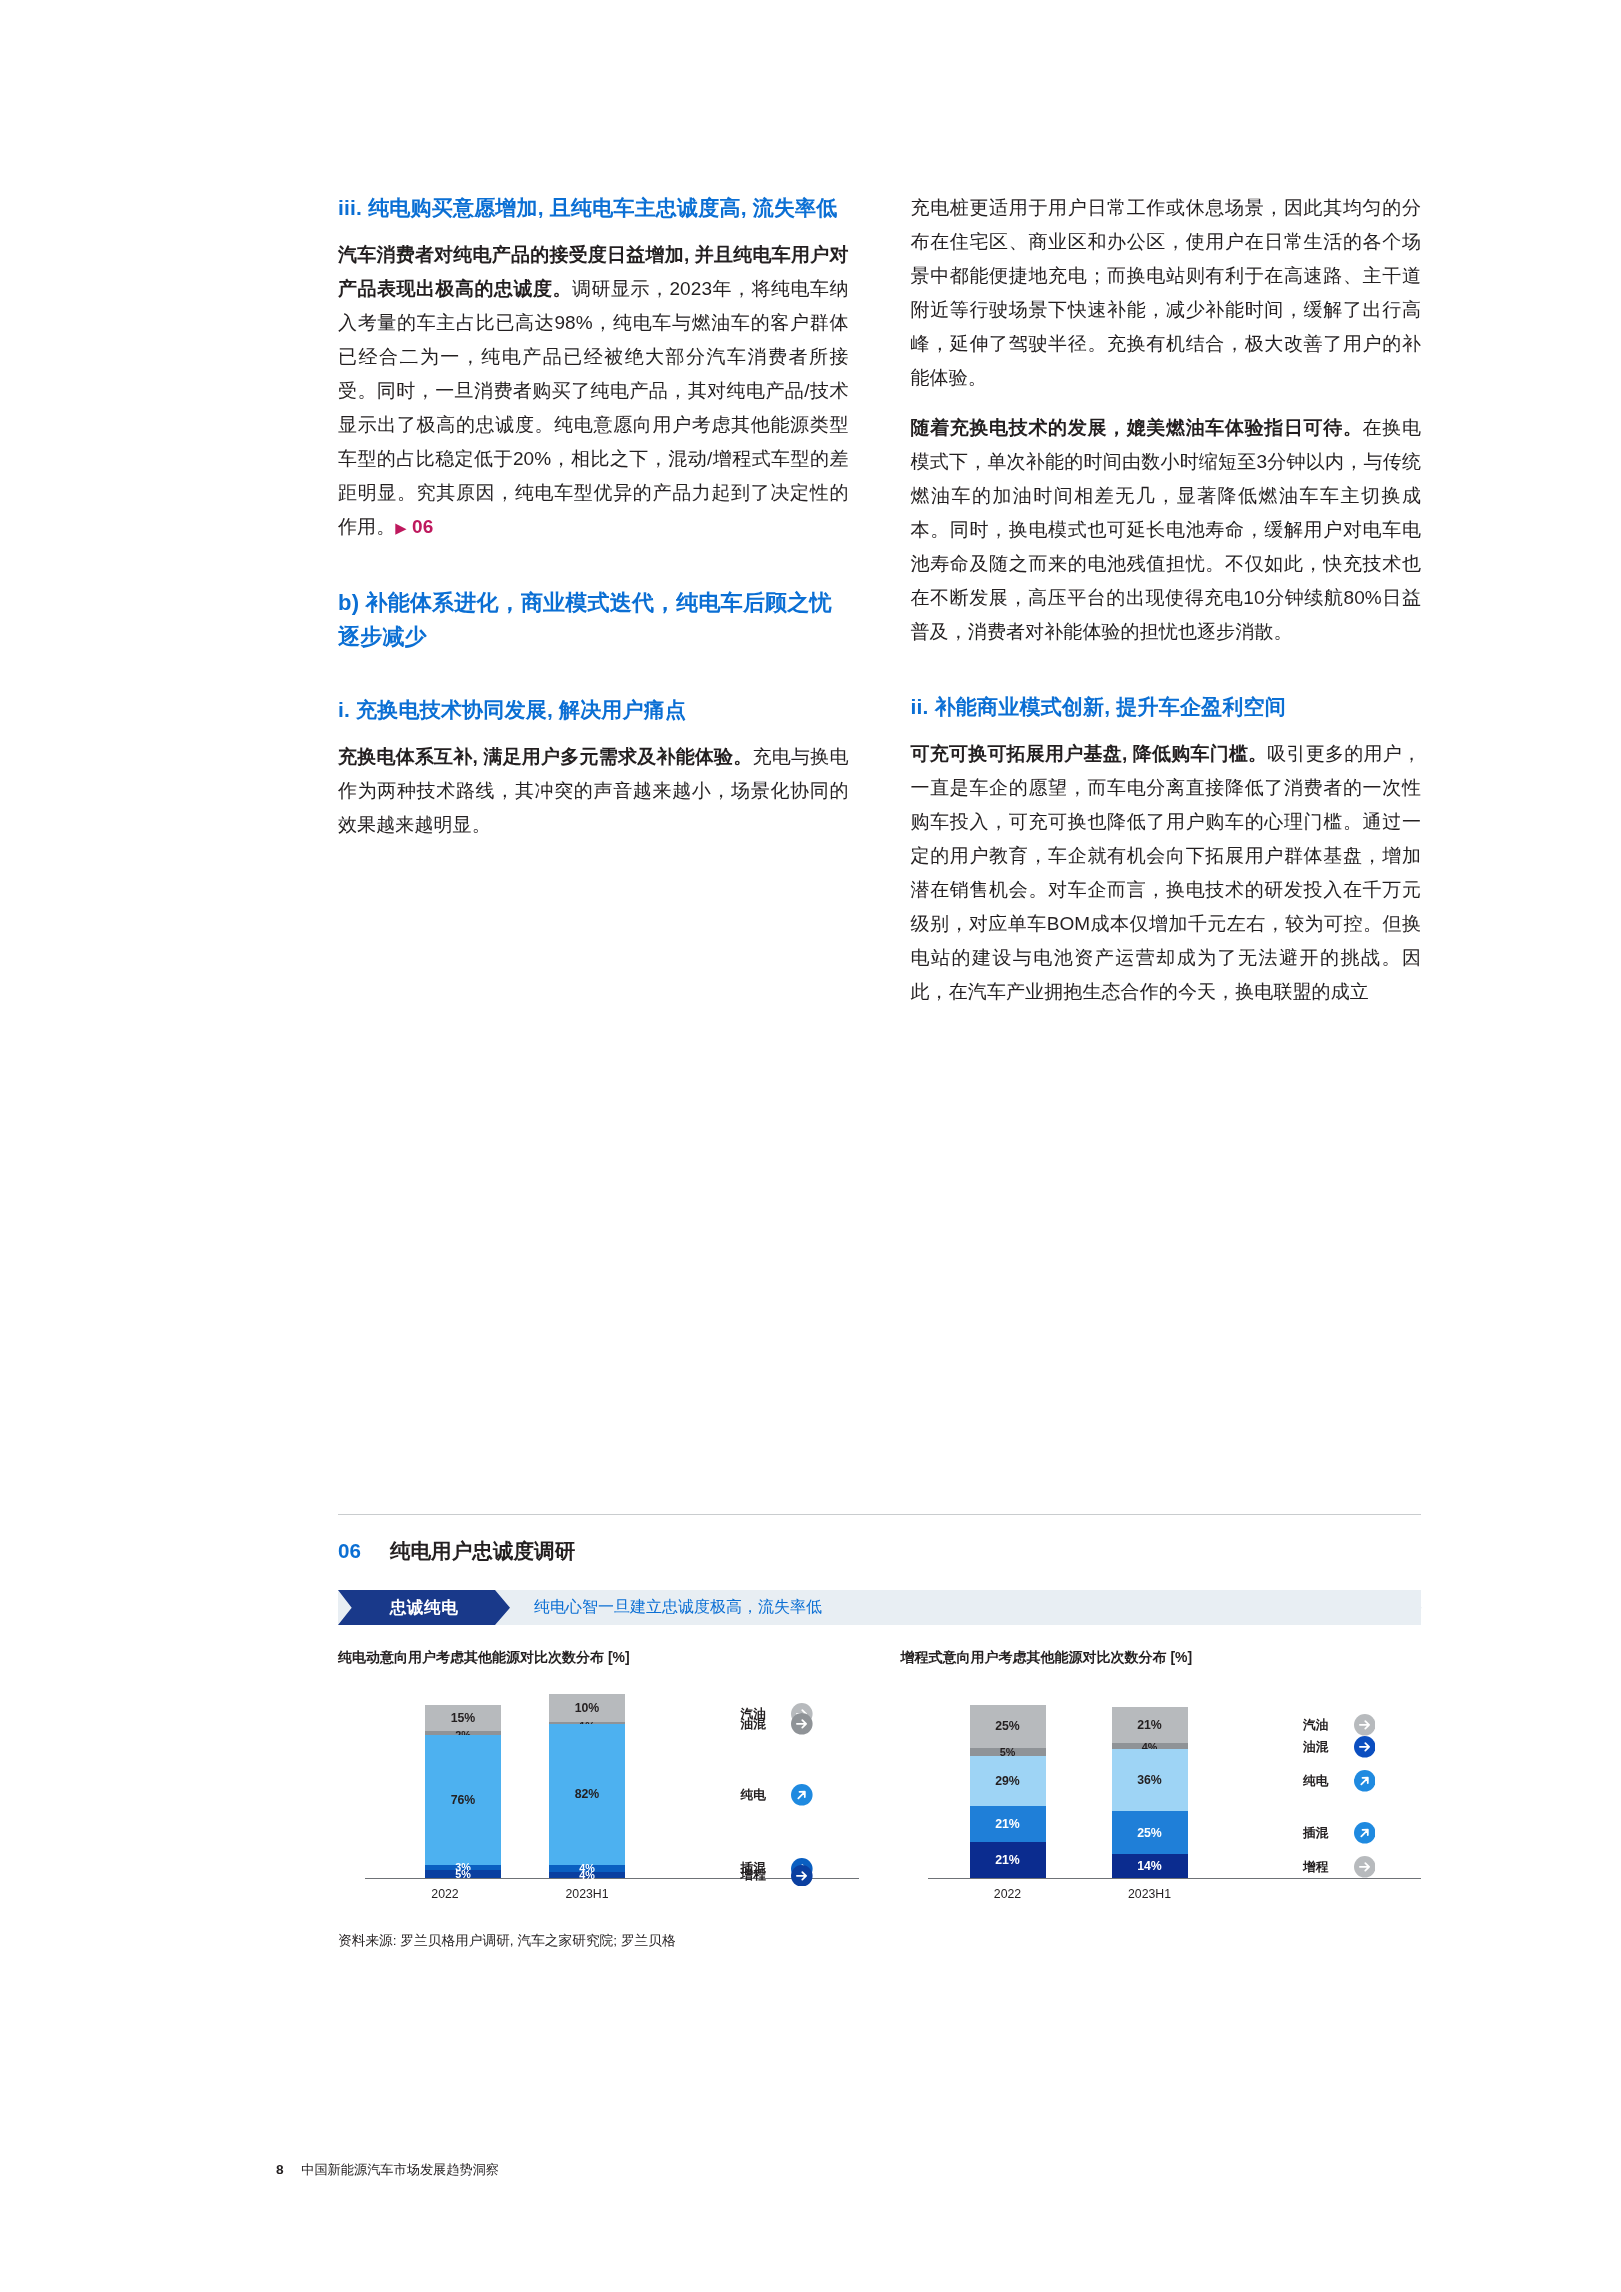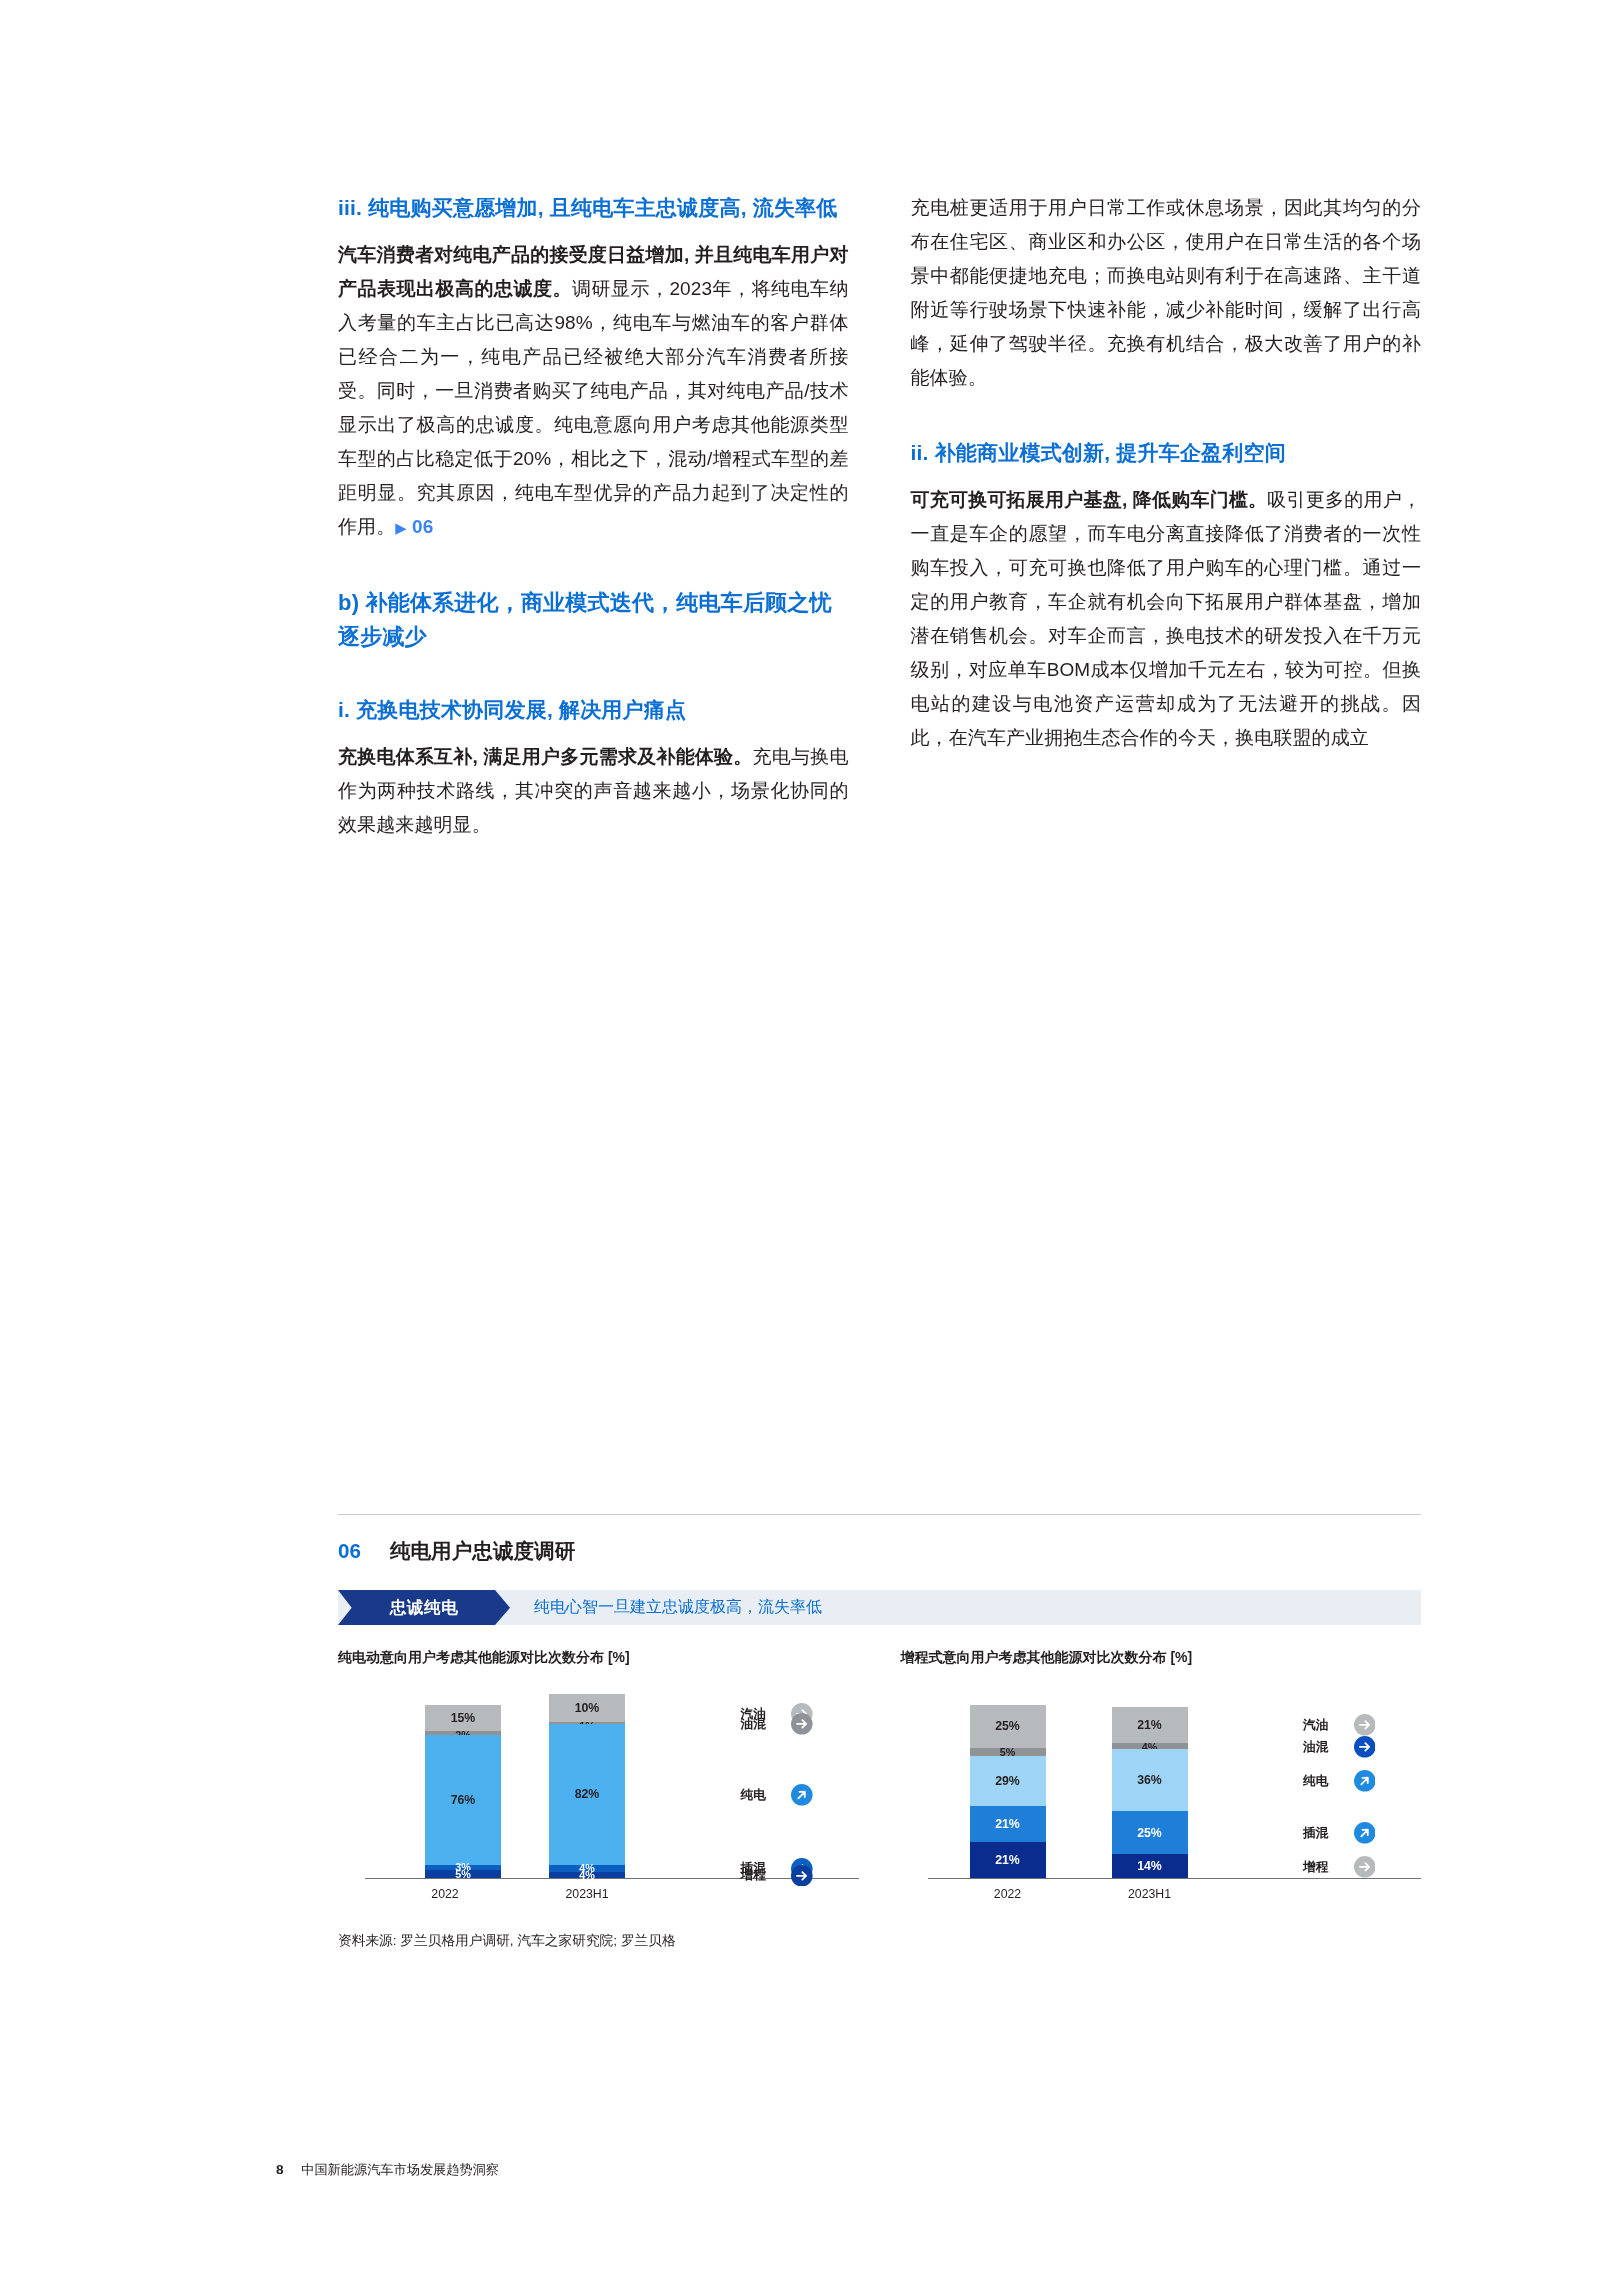--- a/index.html
+++ b/index.html
@@ -19,21 +19,21 @@
     margin:0 0 13.7px 0;letter-spacing:0.2px;
   }
   h3.sub.b{font-size:22px;line-height:34px;}
   p{
     font-size:19px;line-height:34px;margin:0 0 15.7px 0;text-align:justify;
     letter-spacing:0.1px;
   }
   p.tight{margin-bottom:0;}
   b{font-weight:bold;}
   .gap{height:25.5px;}
-  .ref{color:#3b82f6;font-weight:bold;white-space:nowrap;}
+  .ref{color:#be185d;font-weight:bold;white-space:nowrap;}
   .ref .tri{font-size:14.7px;}
 
   
   .figure{position:absolute;left:338px;top:1514px;width:1083px;}
   .figline{height:1px;background:#c9ccce;width:100%;}
   .fightitle{display:flex;align-items:baseline;gap:29px;margin-top:21.6px;}
   .fignum{color:#0b6fd4;font-size:20.6px;font-weight:bold;}
   .figname{font-size:20.6px;font-weight:bold;color:#231f20;}
 
   .bluebar{
@@ -91,20 +91,21 @@
       <h3 class="sub b">b) 补能体系进化，商业模式迭代，纯电车后顾之忧逐步减少</h3>
 
       <div class="gap"></div>
 
       <h3 class="sub">i. 充换电技术协同发展, 解决用户痛点</h3>
       <p class="tight"><b>充换电体系互补, 满足用户多元需求及补能体验。</b><span>充电与换电作为两种技术路线，其冲突的声音越来越小，场景化协同的效果越来越明显。</span></p>
     </div>
 
     <div class="col">
       <p>充电桩更适用于用户日常工作或休息场景，因此其均匀的分布在住宅区、商业区和办公区，使用户在日常生活的各个场景中都能便捷地充电；而换电站则有利于在高速路、主干道附近等行驶场景下快速补能，减少补能时间，缓解了出行高峰，延伸了驾驶半径。充换有机结合，极大改善了用户的补能体验。</p>
+      <p><b>随着充换电技术的发展，媲美燃油车体验指日可待。</b><span>在换电模式下，单次补能的时间由数小时缩短至3分钟以内，与传统燃油车的加油时间相差无几，显著降低燃油车车主切换成本。同时，换电模式也可延长电池寿命，缓解用户对电车电池寿命及随之而来的电池残值担忧。不仅如此，快充技术也在不断发展，高压平台的出现使得充电10分钟续航80%日益普及，消费者对补能体验的担忧也逐步消散。</span></p>
 
       <div class="gap"></div>
 
       <h3 class="sub">ii. 补能商业模式创新, 提升车企盈利空间</h3>
       <p class="tight"><b>可充可换可拓展用户基盘, 降低购车门槛。</b><span>吸引更多的用户，一直是车企的愿望，而车电分离直接降低了消费者的一次性购车投入，可充可换也降低了用户购车的心理门槛。通过一定的用户教育，车企就有机会向下拓展用户群体基盘，增加潜在销售机会。对车企而言，换电技术的研发投入在千万元级别，对应单车BOM成本仅增加千元左右，较为可控。但换电站的建设与电池资产运营却成为了无法避开的挑战。因此，在汽车产业拥抱生态合作的今天，换电联盟的成立</span></p>
     </div>
   </div>
 
   <div class="figure">
     <div class="figline"></div>

